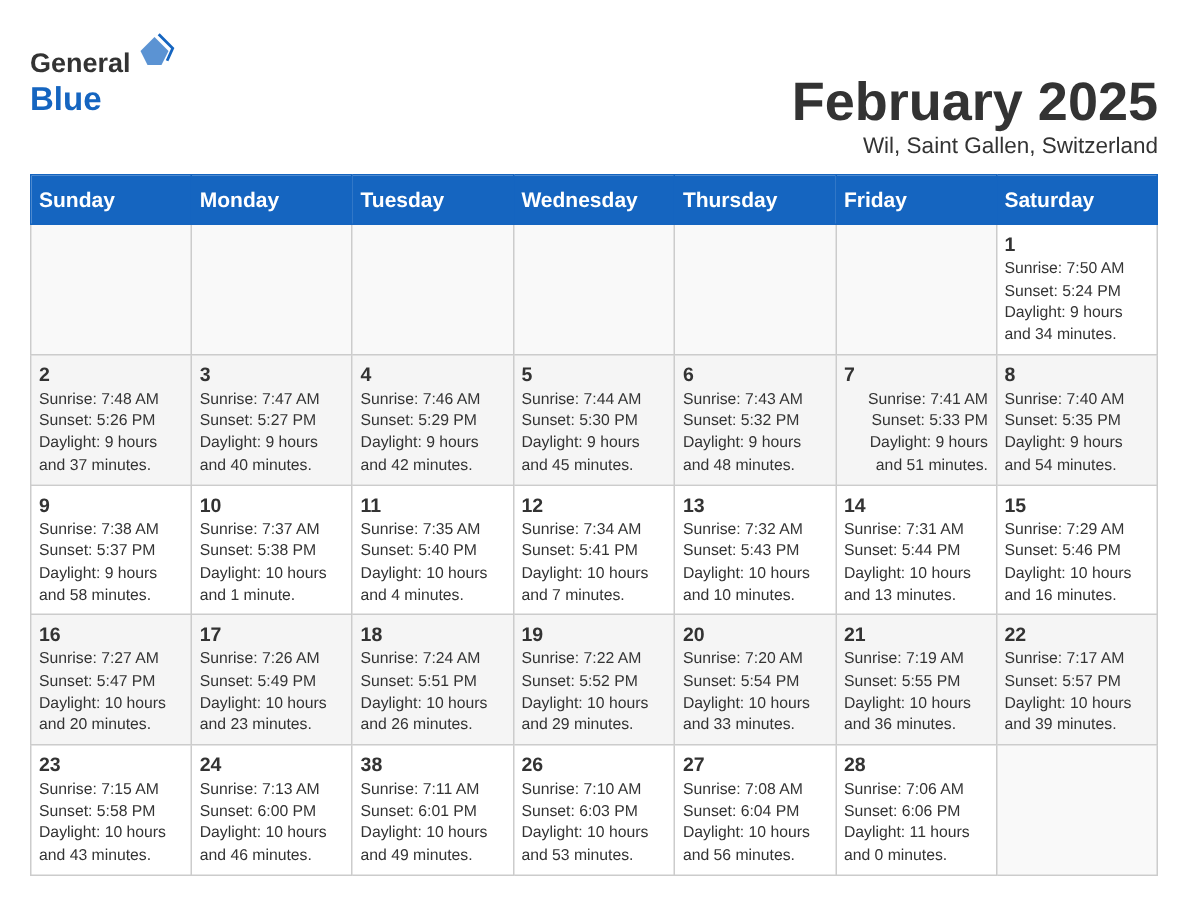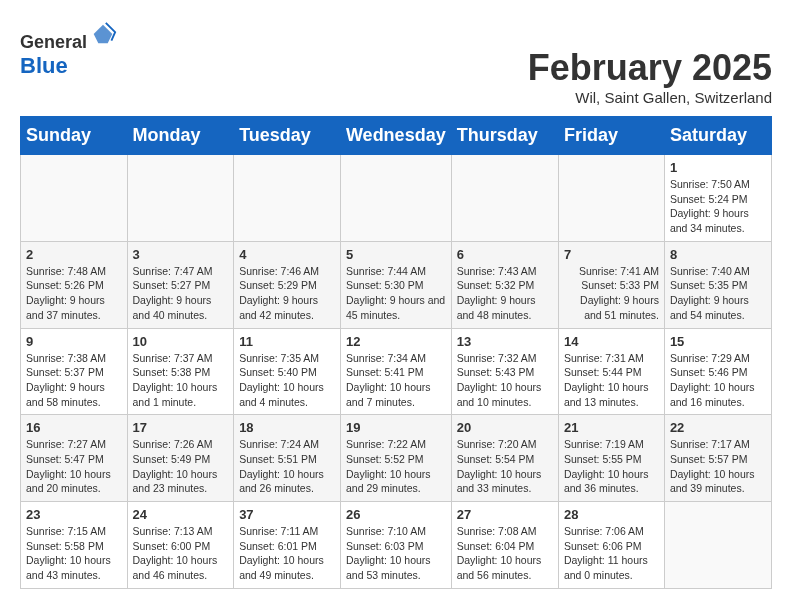--- a/index.html
+++ b/index.html
@@ -41,21 +41,21 @@
     .calendar {
       width: 100%;
       border-collapse: collapse;
       border: 1px solid #ccc;
     }
     .calendar th {
       background-color: #1565c0;
       color: #fff;
       padding: 8px 5px;
       text-align: left;
-      font-size: 18px;
+      font-size: 14px;
       border: 1px solid #1565c0;
     }
     .calendar td {
       vertical-align: top;
       padding: 5px;
       border: 1px solid #ccc;
       width: 108px;
       min-height: 80px;
       font-size: 11px;
       color: #333;
@@ -271,21 +271,21 @@
 Sunset: 5:58 PM
 Daylight: 10 hours and 43 minutes.</div>
         </td>
         <td>
           <span class="day-num">24</span>
           <div class="day-info" style="white-space: pre-line;">Sunrise: 7:13 AM
 Sunset: 6:00 PM
 Daylight: 10 hours and 46 minutes.</div>
         </td>
         <td>
-          <span class="day-num">37</span>
+          <span class="day-num">38</span>
           <div class="day-info" style="white-space: pre-line;">Sunrise: 7:11 AM
 Sunset: 6:01 PM
 Daylight: 10 hours and 49 minutes.</div>
         </td>
         <td>
           <span class="day-num">26</span>
           <div class="day-info" style="white-space: pre-line;">Sunrise: 7:10 AM
 Sunset: 6:03 PM
 Daylight: 10 hours and 53 minutes.</div>
         </td>

